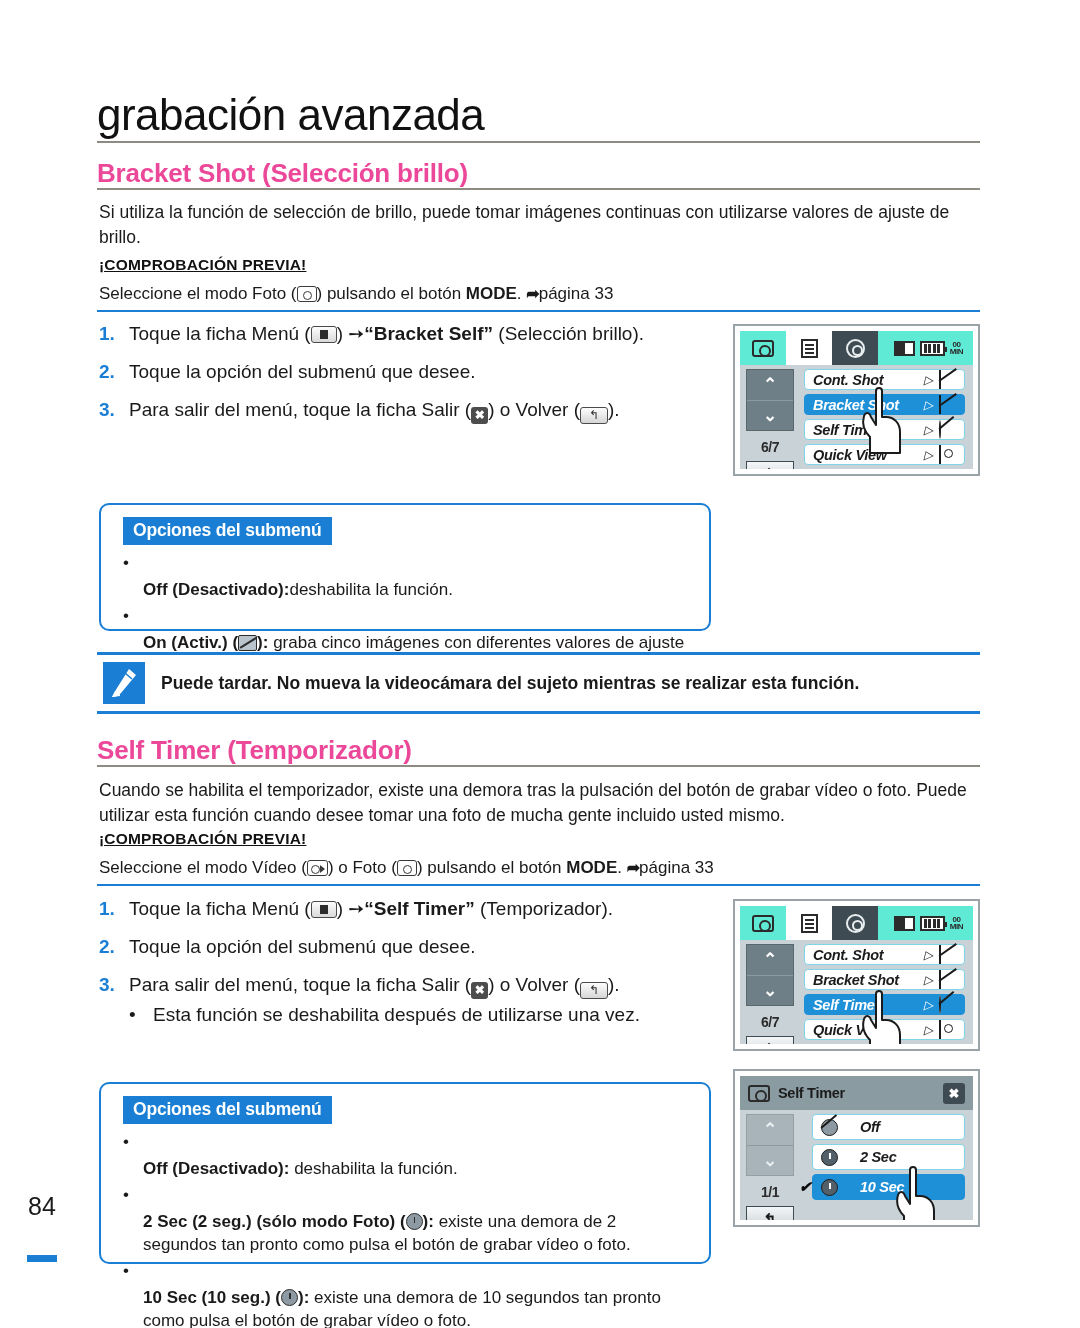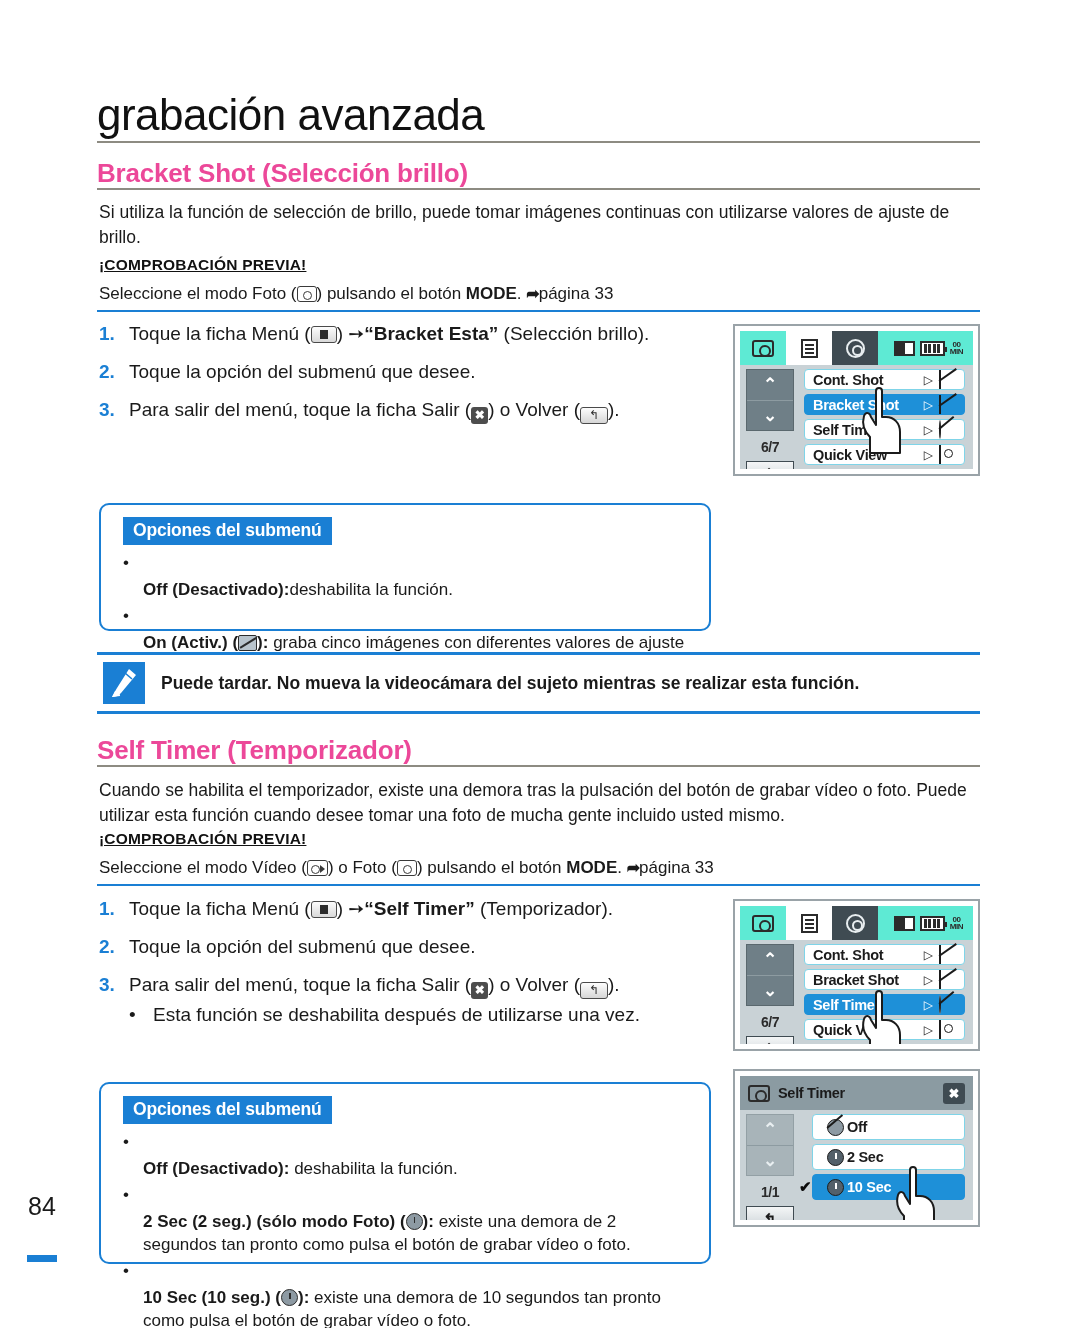--- a/index.html
+++ b/index.html
@@ -435,20 +435,21 @@
     color: #1c1c1c;
     font-weight: bold;
   }
 
   .lcd-rows {
     flex: 1 1 auto;
     padding: 4px 8px 4px 2px;
     display: flex;
     flex-direction: column;
     gap: 4px;
+    font-style: italic;
   }
   .row {
     height: 26px;
     background: #ffffff;
     border: 1.5px solid #7fd4e8;
     border-radius: 4px;
     display: flex;
     align-items: center;
     padding: 0 6px 0 8px;
     position: relative;
@@ -556,21 +557,21 @@
     width: 22px; height: 21px;
     background: #3f4b52;
     border-radius: 3px;
     color: #fff;
     font-size: 13px;
     font-weight: bold;
     display: flex;
     align-items: center;
     justify-content: center;
   }
-  .row.opt { padding-left: 14px; gap: 3px; }
+  .row.opt { padding-left: 8px; gap: 22px; }
   .row .check {
     position: absolute;
     left: -14px;
     font-size: 15px;
     font-weight: bold;
     color: #1b1b1b;
   }
   .row.sel .check { color: #0b0b0b; }
 
   .g-off {
@@ -640,21 +641,21 @@
   <div class="precheck-line" style="left:99px; top:282px;">
     <span>Seleccione el modo Foto (</span><span class="ic ic-photo"></span><span>) pulsando el botón </span><b>MODE</b><span>. </span><span class="arrow-r">➦</span><span>página 33</span>
   </div>
 
   <div class="precheck-rule" style="left:97px; top:310px; width:883px;"></div>
 
   <div class="steps" style="left:99px; top:320px; width:610px;">
 
     <div class="step">
       <div class="step-num">1.</div>
-      <div class="step-body"><span>Toque la ficha Menú (</span><span class="ic ic-menu"></span><span>) </span><span>➙</span><b>“Bracket Esta”</b><span> (Selección brillo).</span></div>
+      <div class="step-body"><span>Toque la ficha Menú (</span><span class="ic ic-menu"></span><span>) </span><span>➙</span><b>“Bracket Self”</b><span> (Selección brillo).</span></div>
     </div>
 
     <div class="step">
       <div class="step-num">2.</div>
       <div class="step-body">Toque la opción del submenú que desee.</div>
     </div>
 
     <div class="step">
       <div class="step-num">3.</div>
       <div class="step-body"><span>Para salir del menú, toque la ficha Salir (</span><span class="ic ic-exit">✖</span><span>) o Volver (</span><span class="ic ic-back">↰</span><span>).</span></div>

